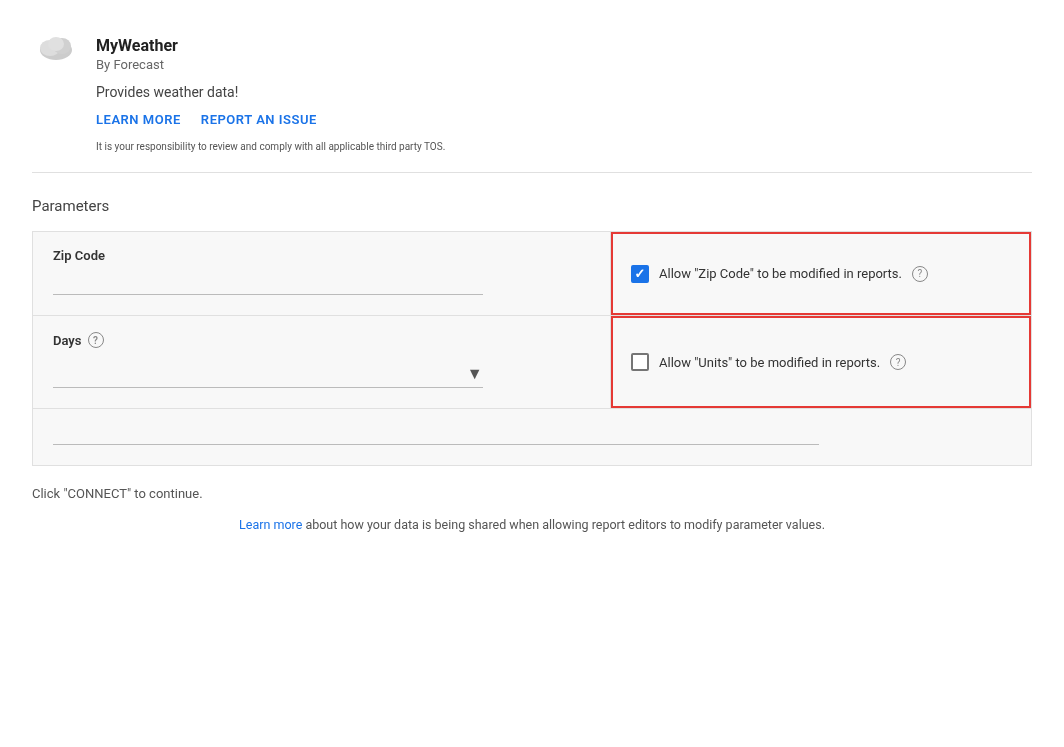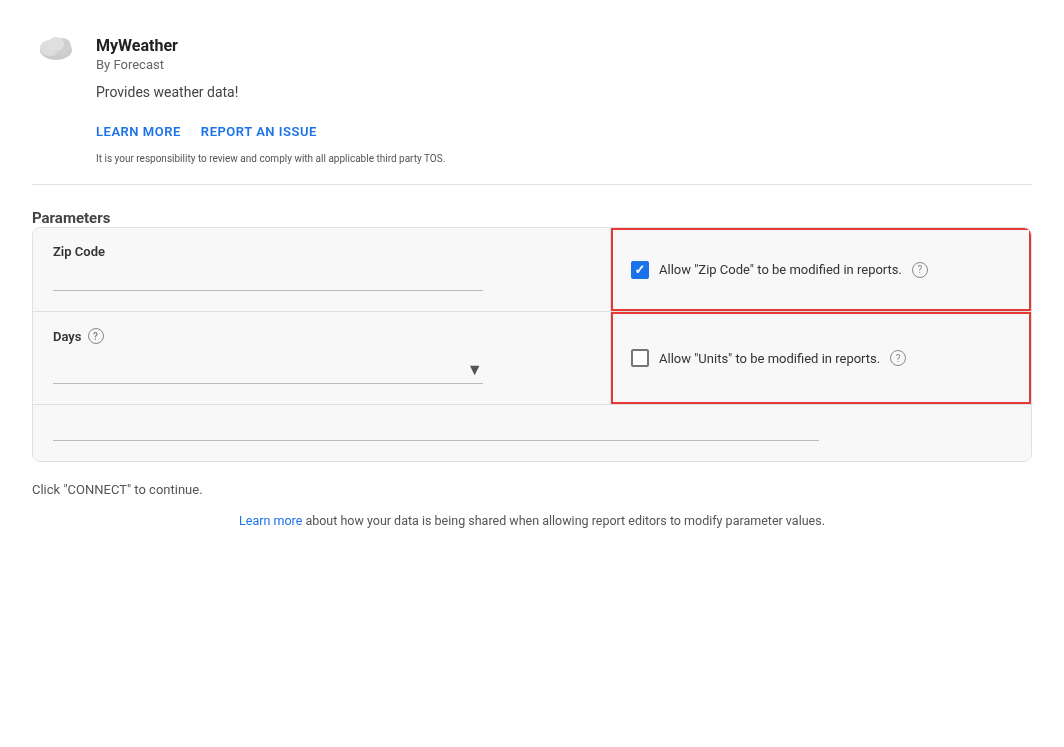--- a/index.html
+++ b/index.html
@@ -27,21 +27,21 @@
       color: #212121;
       line-height: 1.4;
     }
     .app-info-subtitle {
       font-size: 13px;
       color: #666;
     }
     .app-description {
       font-size: 14px;
       color: #444;
-      margin-bottom: 24px;
+      margin-bottom: 12px;
       padding-left: 64px;
     }
     .app-links {
       display: flex;
       gap: 20px;
       padding-left: 64px;
       margin-bottom: 14px;
     }
     .app-link {
       font-size: 13px;
@@ -57,26 +57,27 @@
       padding-left: 64px;
       margin-bottom: 20px;
     }
     .divider {
       border: none;
       border-top: 1px solid #e0e0e0;
       margin: 0 0 24px 0;
     }
     .section-title {
       font-size: 15px;
-      font-weight: 700;
+      font-weight: 400;
       color: #444;
+      margin-bottom: 16px;
     }
     .parameters-container {
       border: 1px solid #e0e0e0;
-      border-radius: 8px;
+      border-radius: 0;
       overflow: hidden;
       margin-bottom: 20px;
     }
     .param-row {
       display: flex;
       align-items: stretch;
       background: #f8f8f8;
       border-bottom: 1px solid #e0e0e0;
     }
     .param-row:last-child {

